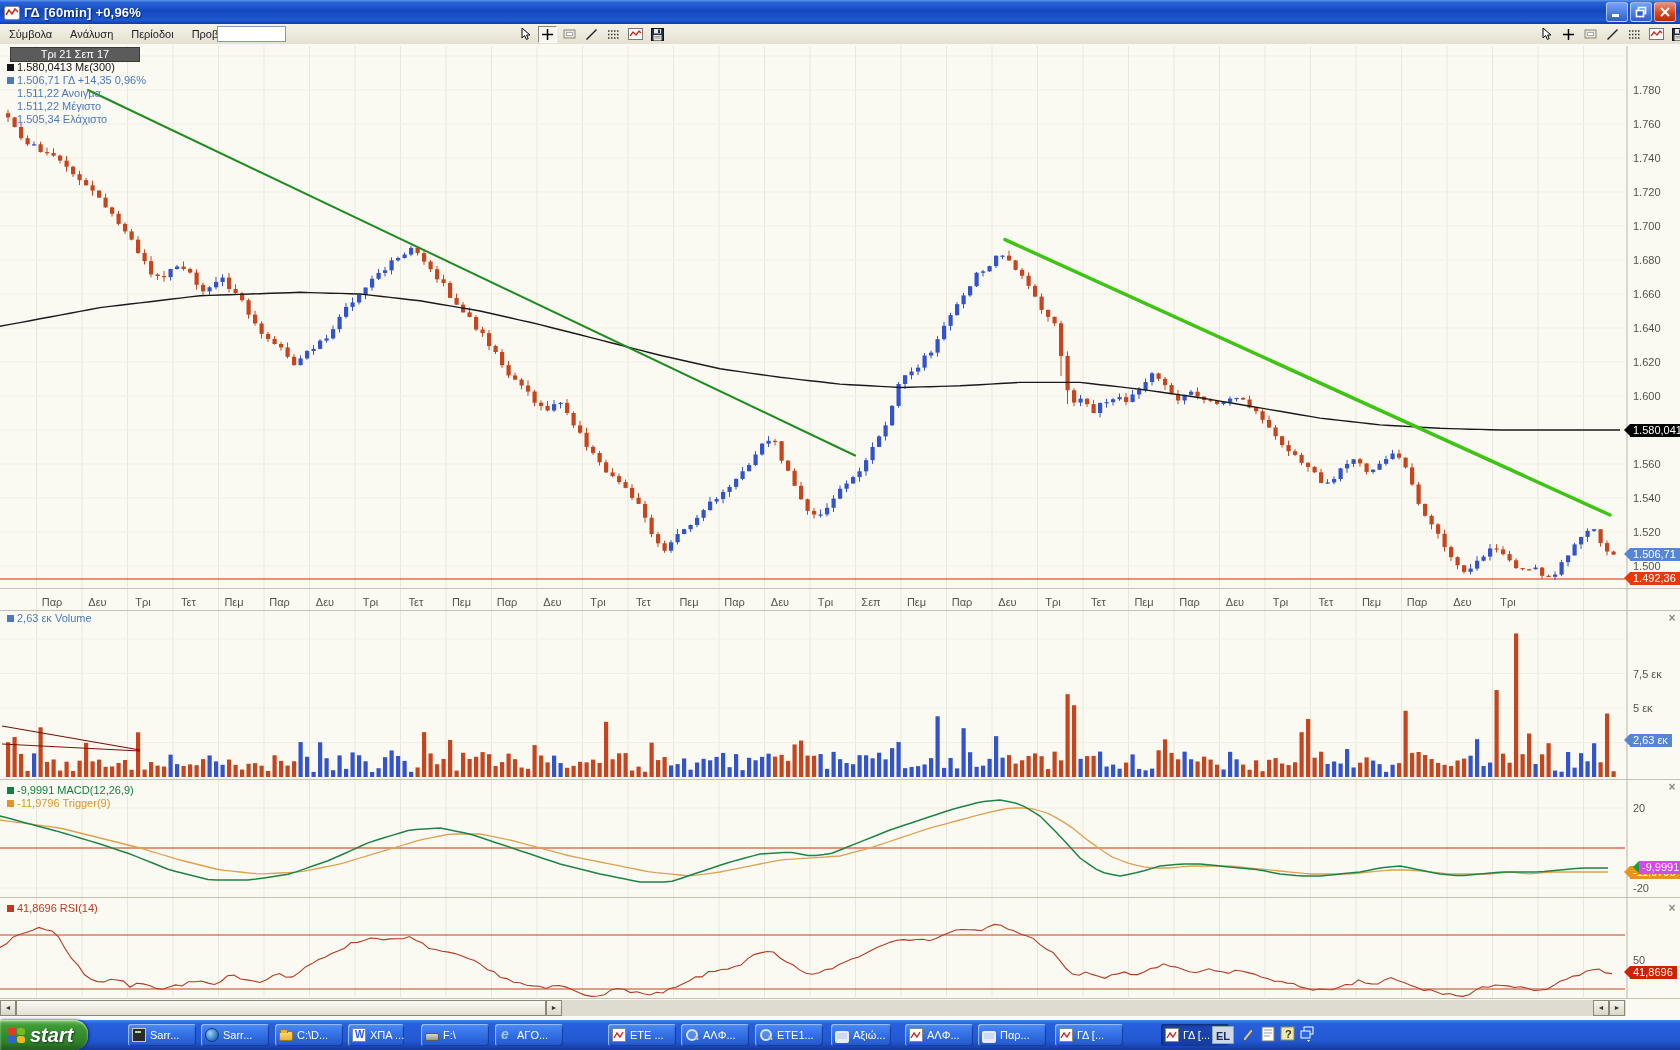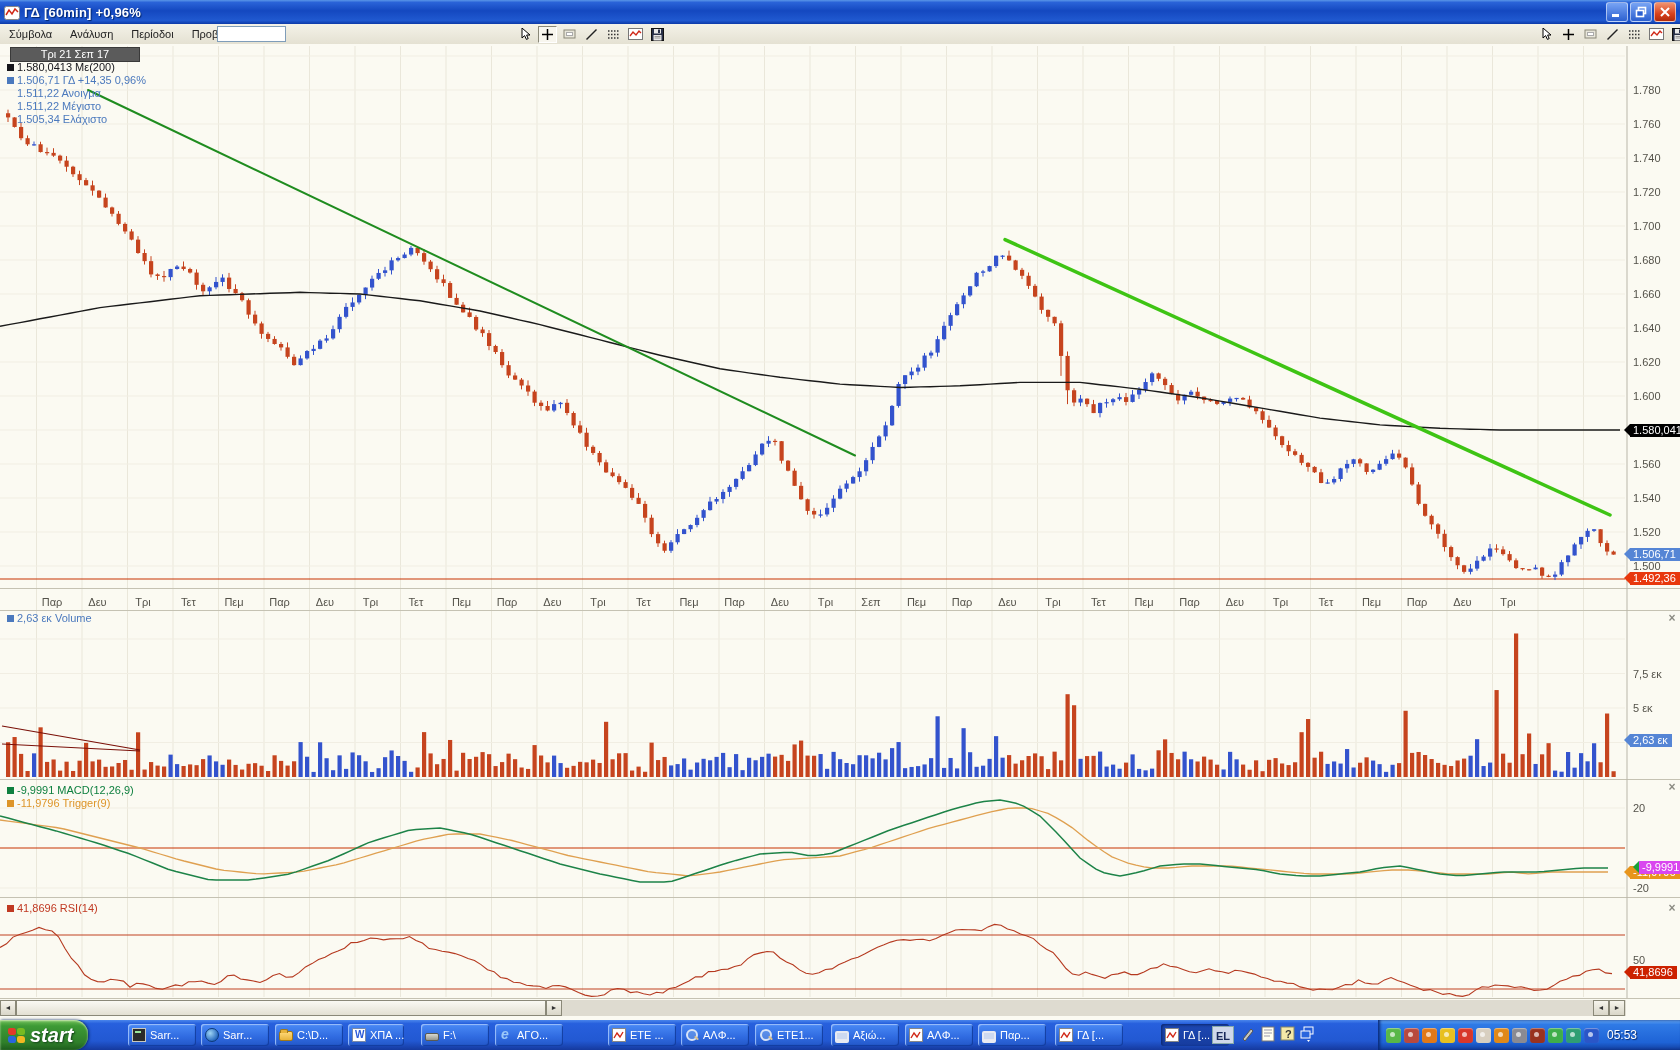--- a/index.html
+++ b/index.html
@@ -1107,21 +1107,21 @@
         <text x="1326" y="606" font-size="11" fill="#54524a" text-anchor="middle">Τετ</text>
         <text x="1371.5" y="606" font-size="11" fill="#54524a" text-anchor="middle">Πεμ</text>
         <text x="1417" y="606" font-size="11" fill="#54524a" text-anchor="middle">Παρ</text>
         <text x="1462.5" y="606" font-size="11" fill="#54524a" text-anchor="middle">Δευ</text>
         <text x="1508" y="606" font-size="11" fill="#54524a" text-anchor="middle">Τρι</text>
       </svg>
 
     <div id="date-box">Τρι 21 Σεπ 17</div>
 
     <div id="price-legend">
-      <div class="lg-row lg-black"><span class="lg-sq"></span><span>1.580,0413 Με(200)</span></div>
+      <div class="lg-row lg-black"><span class="lg-sq"></span><span>1.580,0413 Με(300)</span></div>
       <div class="lg-row lg-blue"><span class="lg-sq"></span><span>1.506,71 ΓΔ +14,35 0,96%</span></div>
       <div class="lg-row lg-blue"><span>1.511,22 Ανοιγμα</span></div>
       <div class="lg-row lg-blue"><span>1.511,22 Μέγιστο</span></div>
       <div class="lg-row lg-blue"><span>1.505,34 Ελάχιστο</span></div>
     </div>
 
     <div id="vol-legend">
       <div class="lg-row lg-blue"><span class="lg-sq"></span><span>2,63 εκ Volume</span></div>
     </div>
 
@@ -1197,21 +1197,21 @@
           <span>ΕΤΕ ...</span>
         </div>
         <div class="task" style="left: 653px; width: 68px;">
           <span class="ticon ic-magnifier"></span>
           <span>ΑΛΦ...</span>
         </div>
         <div class="task" style="left: 727px; width: 68px;">
           <span class="ticon ic-magnifier"></span>
           <span>ΕΤΕ1...</span>
         </div>
-        <div class="task" style="left: 803px; width: 68px;">
+        <div class="task" style="left: 803px; width: 60px;">
           <span class="ticon ic-monitor"></span>
           <span>Αξιώ...</span>
         </div>
         <div class="task" style="left: 877px; width: 68px;">
           <span class="ticon ic-chart"><svg width="12" height="12">
               <polyline points="1,9 4,4 7,8 10,3" fill="none" stroke="#d02818" stroke-width="1.4"></polyline>
             </svg></span>
           <span>ΑΛΦ...</span>
         </div>
         <div class="task" style="left: 950px; width: 68px;">
@@ -1245,31 +1245,14 @@
       <svg width="16" height="16">
           <rect x="1" y="1" width="13" height="13" fill="#f5e9a8" stroke="#886"></rect>
           <text x="5" y="12" font-size="11" fill="#333" font-weight="bold">?</text>
         </svg></span>
     <span class="miniglyph" style="left:1300px">
       <svg width="16" height="16">
           <rect x="4" y="1" width="9" height="7" fill="none" stroke="#fff"></rect>
           <rect x="1" y="5" width="9" height="7" fill="#2a66dd" stroke="#fff"></rect>
           <path d="M7 14 l3 0 l-1.5 2 z" fill="#fff"></path>
         </svg></span>
-    <div id="tray">
-      <span id="trayicons" style="display: inline-flex;">
-          <span class="trico" style="background: rgb(88, 183, 71);"></span>
-          <span class="trico" style="background: rgb(184, 73, 62);"></span>
-          <span class="trico" style="background: rgb(224, 120, 24);"></span>
-          <span class="trico" style="background: rgb(232, 192, 32);"></span>
-          <span class="trico" style="background: rgb(216, 55, 42);"></span>
-          <span class="trico" style="background: rgb(216, 207, 192);"></span>
-          <span class="trico" style="background: rgb(224, 136, 24);"></span>
-          <span class="trico" style="background: rgb(138, 138, 146);"></span>
-          <span class="trico" style="background: rgb(153, 50, 31);"></span>
-          <span class="trico" style="background: rgb(63, 174, 74);"></span>
-          <span class="trico" style="background: rgb(47, 158, 115);"></span>
-          <span class="trico" style="background: rgb(42, 86, 200);"></span>
-        </span>
-      <span id="clock">05:53</span>
-    </div>
   </div>
 </div>
 
 </body></html>

